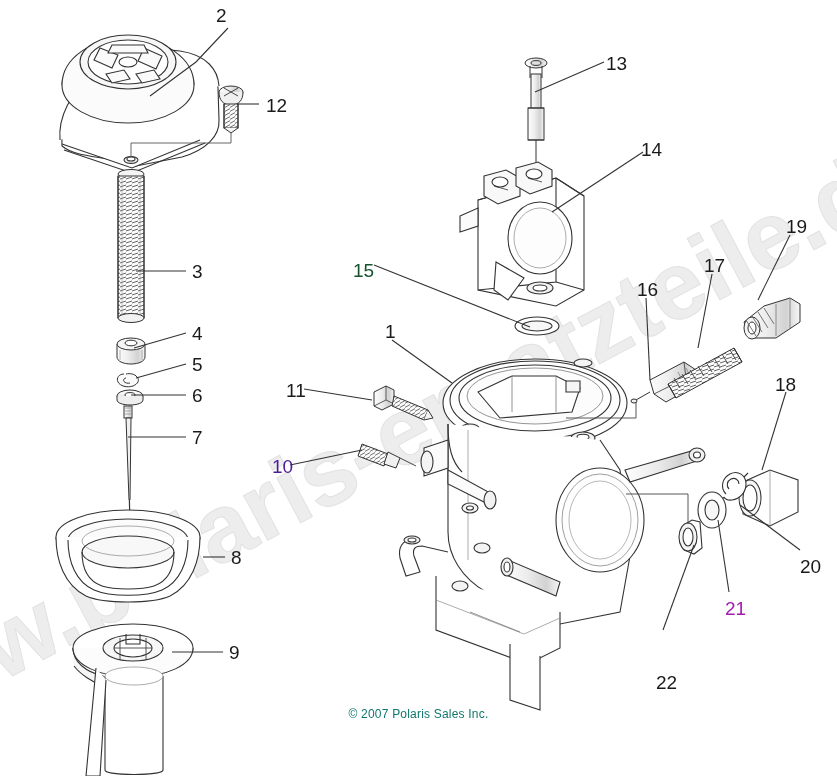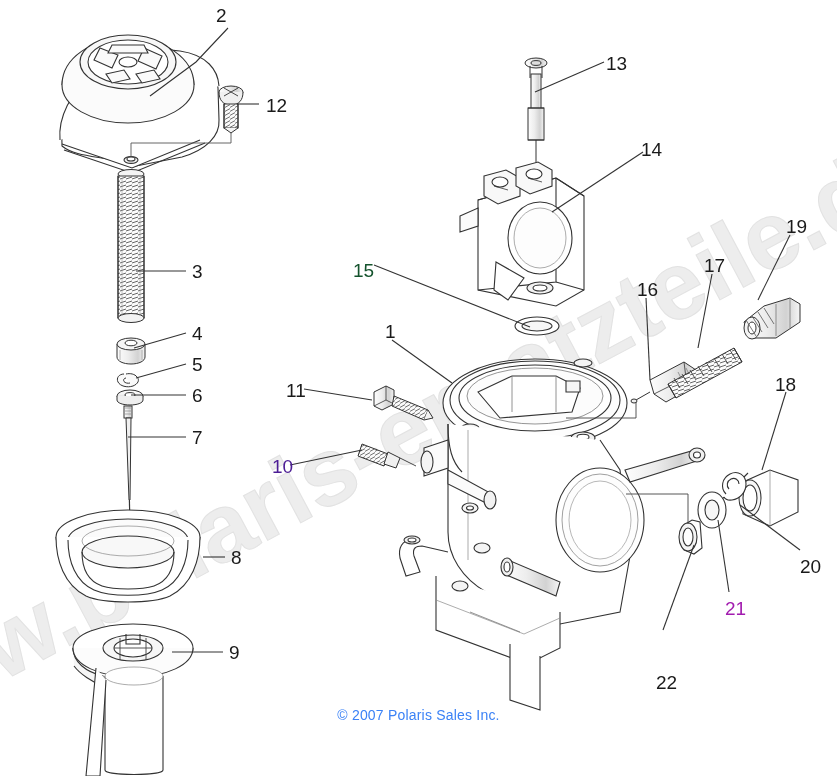--- a/index.html
+++ b/index.html
@@ -34,22 +34,22 @@
     white-space: nowrap;
     user-select: none;
   }
   #copyright {
     position: absolute;
     left: 0;
     top: 707px;
     width: 837px;
     text-align: center;
     font-family: "Liberation Sans", sans-serif;
-    font-size: 14px;
-    color: #3b82f6;
+    font-size: 12px;
+    color: #0f766e;
     letter-spacing: 0.2px;
   }
 </style>
 </head>
 <body>
 
 <div id="page">
 
   <svg id="diagram-svg" viewBox="0 0 837 776">
     <defs>

